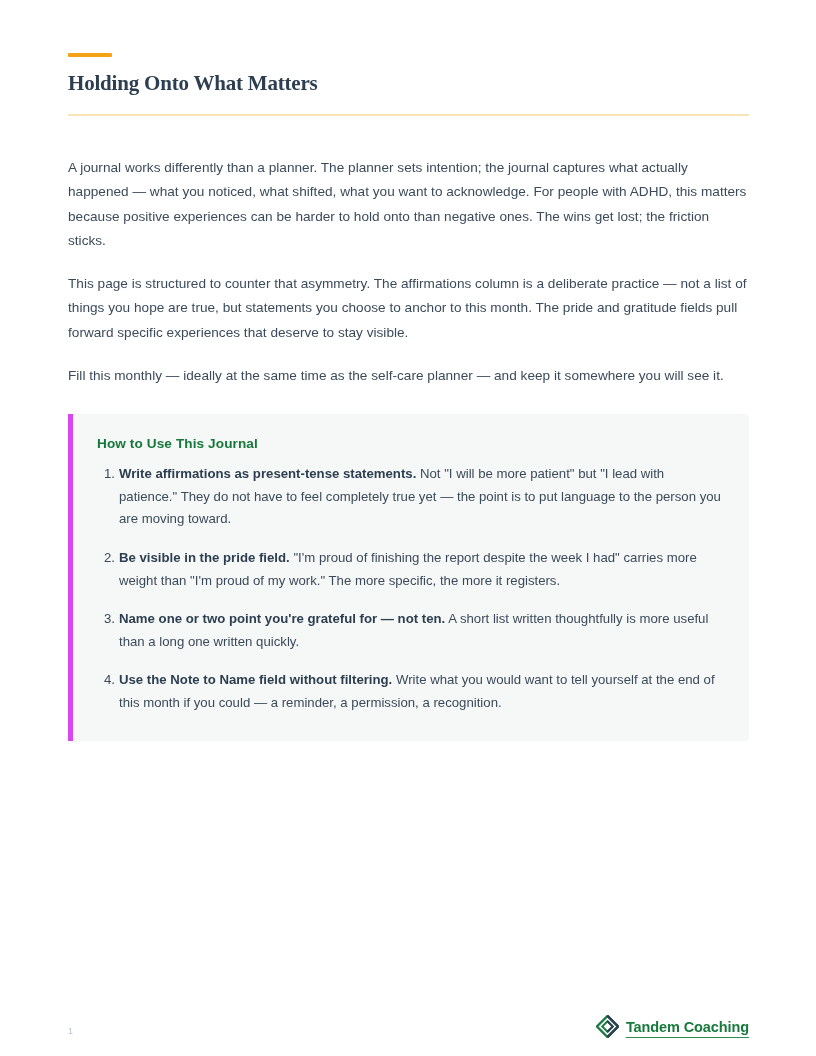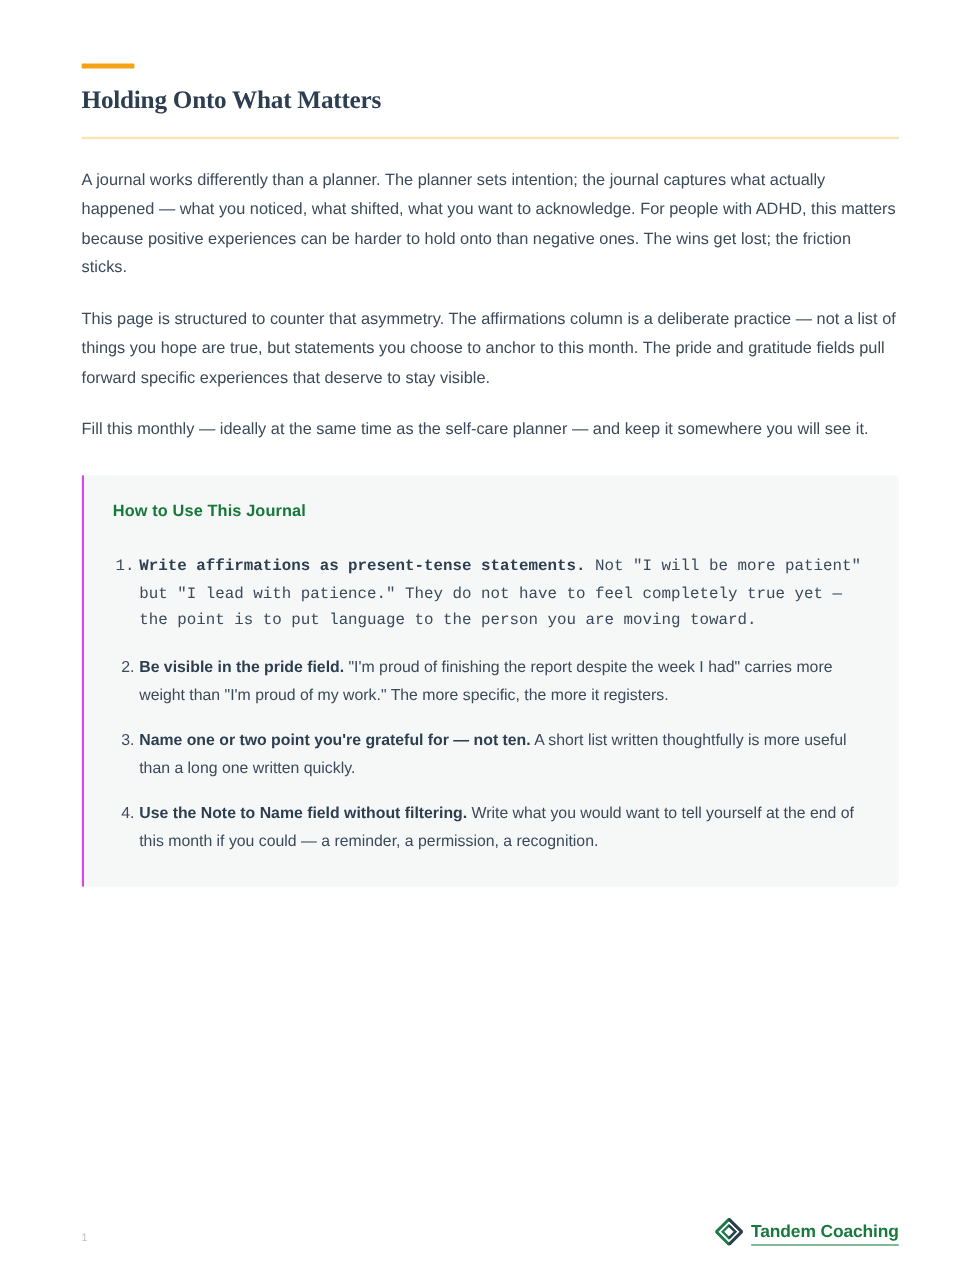--- a/index.html
+++ b/index.html
@@ -53,38 +53,38 @@
 
   .title-rule {
     width: 681px;
     height: 2px;
     background: #fae3b4;
     margin-top: 18px;
   }
 
   
   .intro {
-    margin-top: 22px;
+    margin-top: 40px;
   }
   .para {
     font-size: 13.6px;
     line-height: 24.6px;
     color: #3b4a5a;
     margin: 0 0 18px 0;
     letter-spacing: 0.02px;
   }
   .para:last-child { margin-bottom: 0; }
 
   
   .callout {
     position: relative;
     margin-top: 26px;
     width: 681px;
     background: #f6f8f7;
-    border-left: 2px solid #d946ef;
+    border-left: 5px solid #d946ef;
     border-radius: 0 4px 4px 0;
     box-sizing: border-box;
     padding: 22px 26px 26px 24px;
   }
 
   .callout-title {
     font-size: 13.6px;
     font-weight: 700;
     color: #16773a;
     margin: 0 0 6px 0;
@@ -98,21 +98,21 @@
     counter-reset: step;
   }
   ol.steps > li {
     counter-increment: step;
     position: relative;
     font-size: 13.2px;
     line-height: 22.6px;
     color: #3b4a5a;
     margin-top: 16px;
   }
-  ol.steps > li:first-child { margin-top: 28px; font-family: Liberation Mono, monospace; }
+  ol.steps > li:first-child { margin-top: 12px; }
   ol.steps > li::before {
     content: counter(step) ".";
     position: absolute;
     left: -20px;
     top: 0;
     width: 16px;
     text-align: right;
     color: #3b4a5a;
     font-size: 13.2px;
     line-height: 22.6px;

